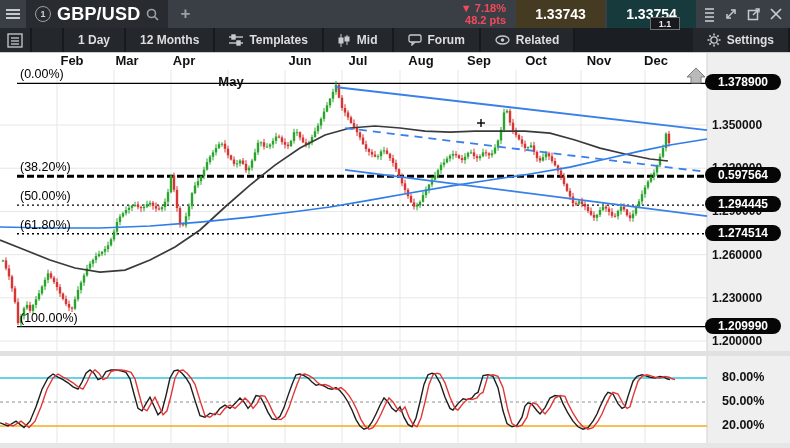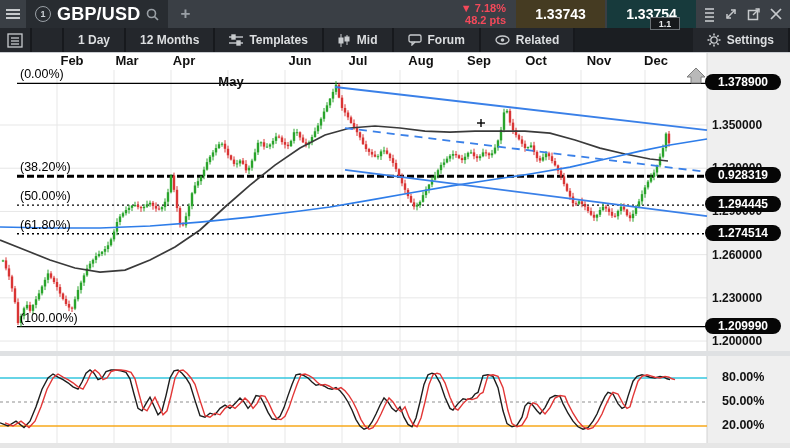--- a/index.html
+++ b/index.html
@@ -733,21 +733,21 @@
       <div class="fib-lbl" style="left: 20px; top: 137.034px;">(50.00%)</div>
       <div class="fib-lbl" style="left: 20px; top: 165.74px;">(61.80%)</div>
       <div class="fib-lbl" style="left: 20px; top: 258.674px;">(100.00%)</div>
       <div class="y-lbl" style="left: 712px; top: 66.019px;">1.350000</div>
       <div class="y-lbl" style="left: 712px; top: 109.228px;">1.320000</div>
       <div class="y-lbl" style="left: 712px; top: 152.436px;">1.290000</div>
       <div class="y-lbl" style="left: 712px; top: 195.645px;">1.260000</div>
       <div class="y-lbl" style="left: 712px; top: 238.853px;">1.230000</div>
       <div class="y-lbl" style="left: 712px; top: 282.062px;">1.200000</div>
       <div class="y-badge" style="left: 705px; top: 22.3947px;">1.378900</div>
-      <div class="y-badge" style="left: 705px; top: 115.328px;">0.928319</div>
+      <div class="y-badge" style="left: 705px; top: 115.328px;">0.597564</div>
       <div class="y-badge" style="left: 705px; top: 144.034px;">1.294445</div>
       <div class="y-badge" style="left: 705px; top: 172.74px;">1.274514</div>
       <div class="y-badge" style="left: 705px; top: 265.674px;">1.209990</div>
       <div class="o-lbl" style="left: 722px; top: 318px;">80.00%</div>
       <div class="o-lbl" style="left: 722px; top: 342px;">50.00%</div>
       <div class="o-lbl" style="left: 722px; top: 366px;">20.00%</div>
     </div>
 </div>
 
 </body></html>

